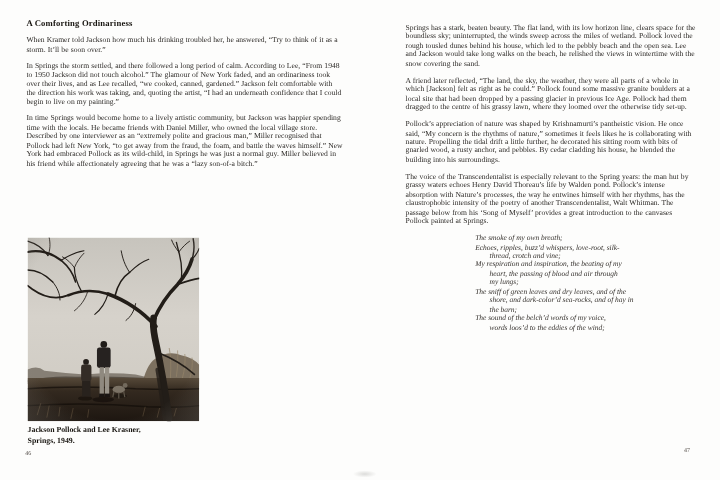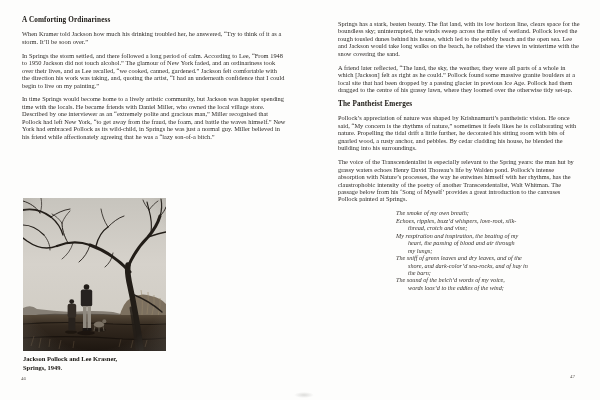--- a/index.html
+++ b/index.html
@@ -157,21 +157,20 @@
         <div>Jackson Pollock and Lee Krasner,</div>
         <div>Springs, 1949.</div>
       </figcaption>
     </figure>
   </section>
 
   <section class="page page-right">
     <p class="body">Springs has a stark, beaten beauty. The flat land, with its low horizon line, clears space for the boundless sky; uninterrupted, the winds sweep across the miles of wetland. Pollock loved the rough tousled dunes behind his house, which led to the pebbly beach and the open sea. Lee and Jackson would take long walks on the beach, he relished the views in wintertime with the snow covering the sand.</p>
     <p class="body">A friend later reflected,  “The land, the sky, the weather, they were all parts of a whole in which [Jackson] felt as right as he could.” Pollock found some massive granite boulders at a local site that had been dropped by a passing glacier in previous Ice Age. Pollock had them  dragged to the centre of his grassy lawn, where they loomed over the otherwise tidy set-up.</p>
 
-    <h2 class="sec">The Pantheist Emerges</h2>
     <p class="body">Pollock’s appreciation of nature was shaped by Krishnamurti’s pantheistic vision. He once said, “My concern is the rhythms of nature,” sometimes it feels likes he is collaborating with nature. Propelling the tidal drift a little further, he decorated his sitting room with bits of gnarled wood, a rusty anchor, and pebbles. By cedar cladding his house, he blended the building into his surroundings.</p>
     <p class="body">The voice of the Transcendentalist is especially relevant to the Spring years: the man hut by grassy waters echoes Henry David Thoreau’s life by Walden pond. Pollock’s intense absorption with Nature’s processes, the way he entwines himself with her rhythms, has the claustrophobic intensity of the poetry of another Transcendentalist, Walt Whitman. The passage below from his ‘Song of Myself’ provides a great introduction to the canvases Pollock painted at Springs.</p>
 
     <div class="verse">
       <div class="vline">The smoke of my own breath;</div>
       <div class="vline">Echoes, ripples, buzz’d whispers, love-root, silk-</div>
       <div class="vline ind">thread, crotch and vine;</div>
       <div class="vline">My respiration and inspiration, the beating of my</div>
       <div class="vline ind">heart, the passing of blood and air through</div>
       <div class="vline ind">my lungs;</div>

